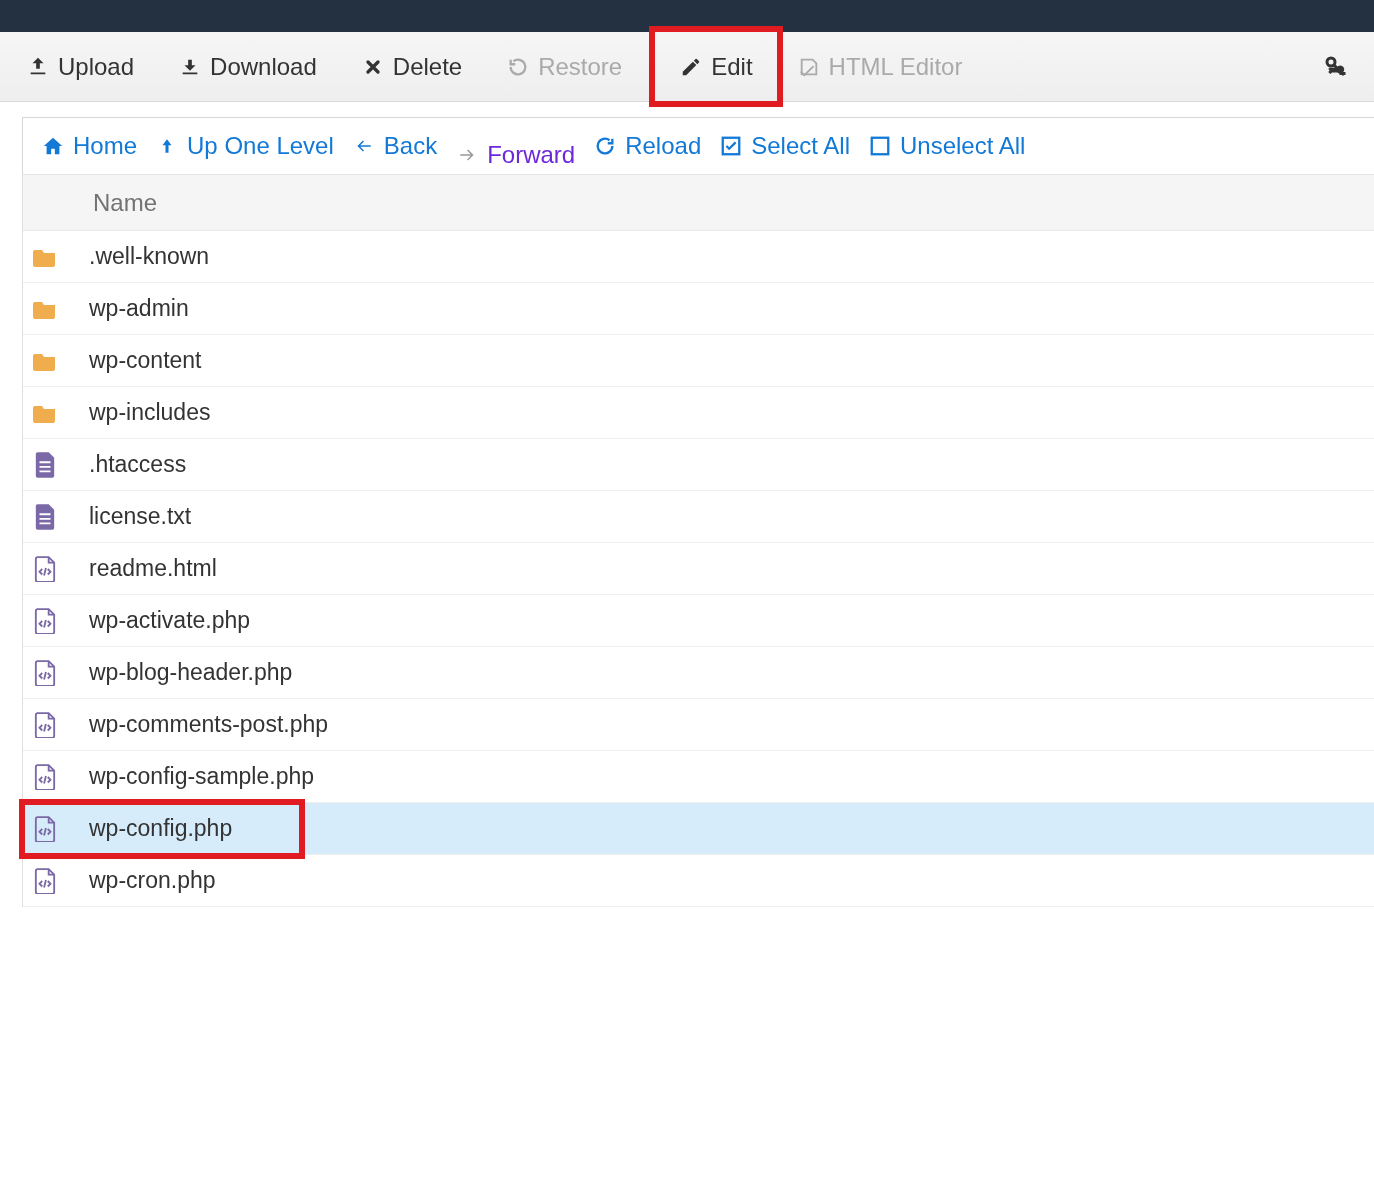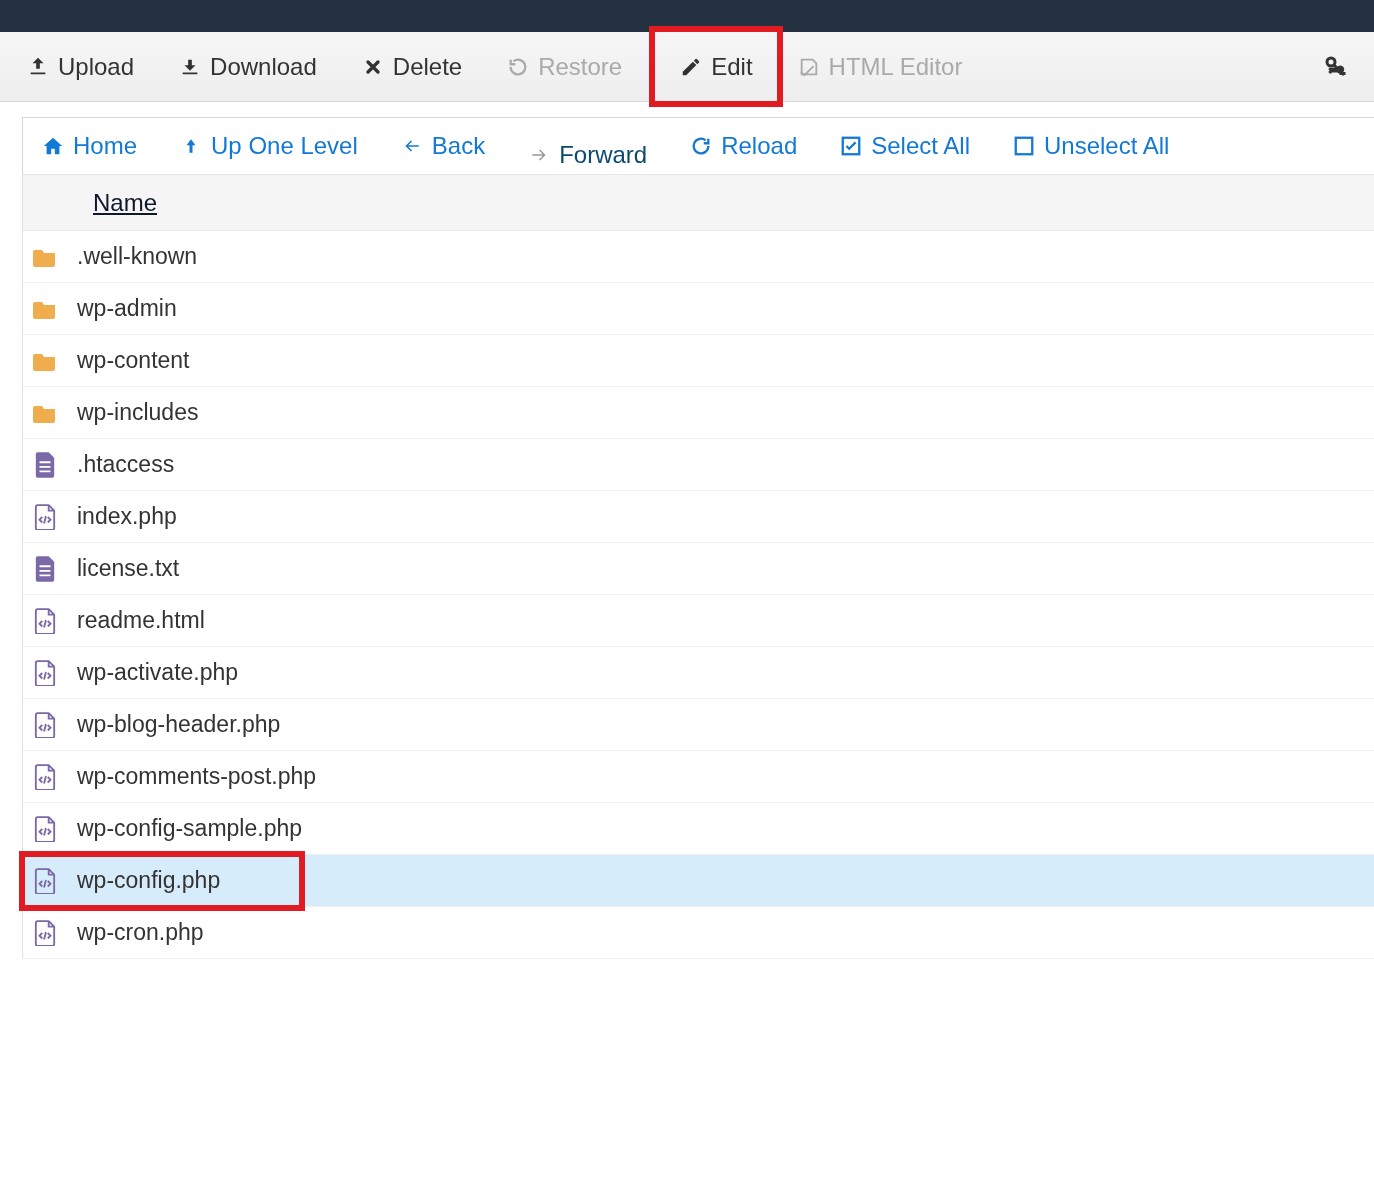--- a/index.html
+++ b/index.html
@@ -16,39 +16,39 @@
     font-size: 24px; color: #333; cursor: pointer; position: relative;
   }
   .toolbar .btn.disabled { color: #aaa; cursor: default; justify-content: space-between; }
   .toolbar .sep { width: 1px; height: 44px; background: #ddd; margin: 0 6px; }
   .toolbar .highlight-edit { position: absolute; inset: -6px -8px -6px -8px; border: 6px solid #e01b22; pointer-events:none; }
   .key-right { margin-left:auto; padding:0 14px; }
 
   .navbar {
     margin: 15px 0 0 22px;
     border: 1px solid #d7d7d7; border-bottom: 1px solid #e5e5e5; border-right: none;
-    display: flex; align-items: center; height: 58px; padding: 0 18px; gap: 42px;
+    display: flex; align-items: center; height: 58px; padding: 0 18px; gap: 18px;
     background:#fff;
   }
   .navbar .nbtn { display:flex; align-items:center; gap:8px; font-size:24px; color:#1279d6; cursor:pointer; }
-  .navbar .nbtn.disabled { color:#0c4a6e; cursor:default;margin-top:18px; }
+  .navbar .nbtn.disabled { color:#6d28d9; cursor:default;margin-top:18px; }
 
   .panel {
     margin: 0 0 0 22px; border-left:1px solid #e0e0e0;
   }
 
   .header-row {
     height:56px; background:#f5f5f5; border-bottom:1px solid #e8e8e8;
     display:flex; align-items:center; padding-left:70px;
   }
-  .header-row .colname { font-size:24px; color:#0f172a;text-decoration:underline; }
+  .header-row .colname { font-size:24px; color:#737373; }
 
   .row {
     height:52px; border-bottom:1px solid #efefef;
-    display:flex; align-items:center; padding-left:10px; gap:20px;
+    display:flex; align-items:center; padding-left:10px; gap:32px;
     cursor:pointer; position:relative;
   }
   .row.selected { background:#d7ecfb; }
   .row .label { font-size:23px; color:#333; }
   .row .rhi { position:absolute; left:-4px; top:-4px; width:286px; height:60px; border:6px solid #e01b22; pointer-events:none; }
 
   .ic { width:24px; display:inline-flex; justify-content:center; }
   svg { display:block; }
   .folder-ic svg path { fill:#f0ad4e; }
   .doc-ic svg { fill:#7b68a6; }
@@ -222,30 +222,20 @@
       <div class="row">
   <span class="ic doc-ic">
     <svg width="22" height="26" viewBox="0 0 24 28">
             <path d="M4 0h12l6 6v20a2 2 0 0 1-2 2H4a2 2 0 0 1-2-2V2a2 2 0 0 1 2-2z"></path>
             <path fill="#fff" d="M6 10h12v2H6zm0 5h12v2H6zm0 5h12v2H6z"></path>
           </svg>
   </span>
 <span class="label">.htaccess</span>
       </div>
       <div class="row">
-  <span class="ic code-ic">
-    <svg width="22" height="26" viewBox="0 0 24 28">
-            <path stroke-width="2" d="M4 1h12l6 6v19a2 2 0 0 1-2 2H4a2 2 0 0 1-2-2V3a2 2 0 0 1 2-2z"></path>
-            <path stroke-width="2" d="M16 1v6h6"></path>
-            <path stroke-width="2" d="M9 14l-3 3 3 3M15 14l3 3-3 3M13 13l-2 8"></path>
-          </svg>
-  </span>
-<span class="label">index.php</span>
-      </div>
-      <div class="row">
   <span class="ic doc-ic">
     <svg width="22" height="26" viewBox="0 0 24 28">
             <path d="M4 0h12l6 6v20a2 2 0 0 1-2 2H4a2 2 0 0 1-2-2V2a2 2 0 0 1 2-2z"></path>
             <path fill="#fff" d="M6 10h12v2H6zm0 5h12v2H6zm0 5h12v2H6z"></path>
           </svg>
   </span>
 <span class="label">license.txt</span>
       </div>
       <div class="row">
   <span class="ic code-ic">

